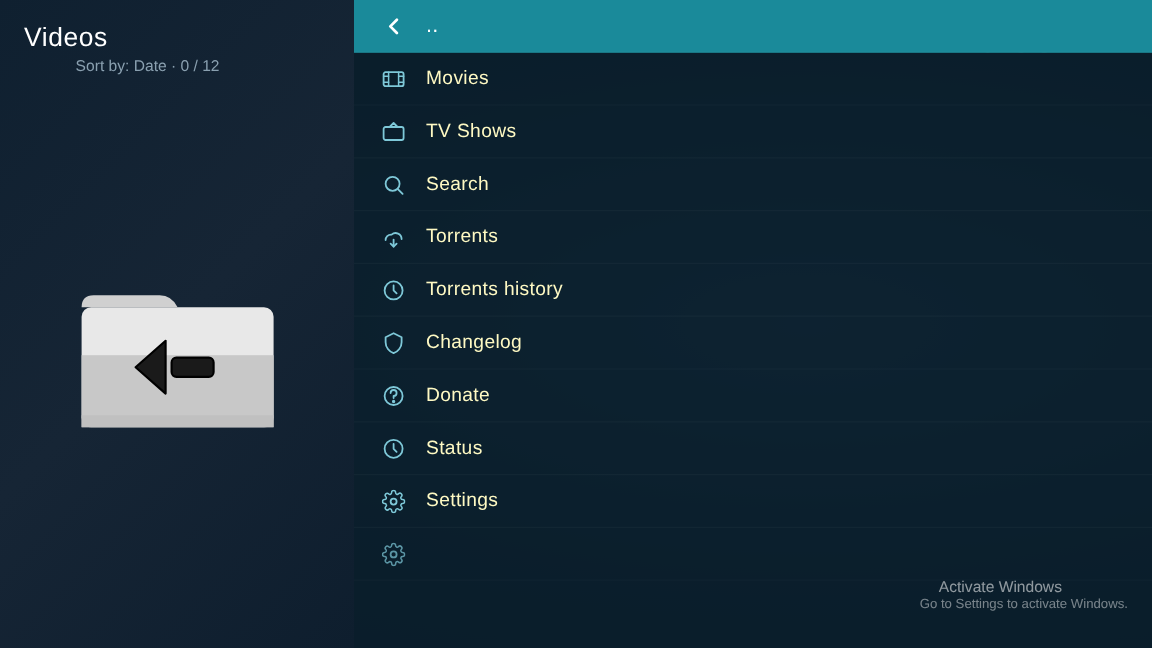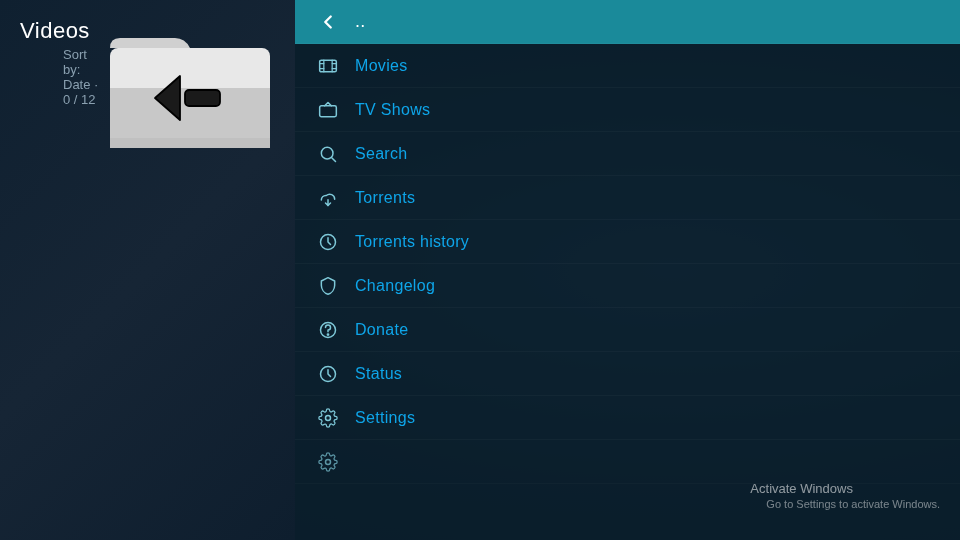--- a/index.html
+++ b/index.html
@@ -22,21 +22,21 @@
 
     
     .left-panel {
       position: absolute;
       left: 0;
       top: 0;
       width: 295px;
       height: 540px;
       background: linear-gradient(135deg, #0f2030 0%, #162535 50%, #0e1e2e 100%);
       display: flex;
-      flex-direction: row;
+      flex-direction: column;
       align-items: flex-start;
       padding: 18px 20px;
     }
 
     .left-header {
       margin-bottom: 8px;
     }
 
     .left-title {
       color: #ffffff;
@@ -104,21 +104,21 @@
       color: #7ec8d8;
       font-size: 16px;
       flex-shrink: 0;
     }
 
     .menu-item.back-item .menu-icon {
       color: #fff;
     }
 
     .menu-label {
-      color: #0ea5e9;
+      color: #fef9c3;
       font-size: 16px;
       font-weight: 400;
       letter-spacing: 0.3px;
     }
 
     .menu-item.back-item .menu-label {
       color: #fff;
       font-size: 18px;
     }
 
@@ -145,21 +145,20 @@
       color: rgba(255,255,255,0.55);
       font-size: 13px;
       font-weight: 400;
       margin-left: 16px;
     }
 
     .activate-subtitle {
       color: rgba(255,255,255,0.45);
       font-size: 11px;
       margin-top: 2px;
-      margin-left: 32px;
     }
 
     
     svg {
       width: 20px;
       height: 20px;
       fill: none;
       stroke: currentColor;
       stroke-width: 1.8;
       stroke-linecap: round;

